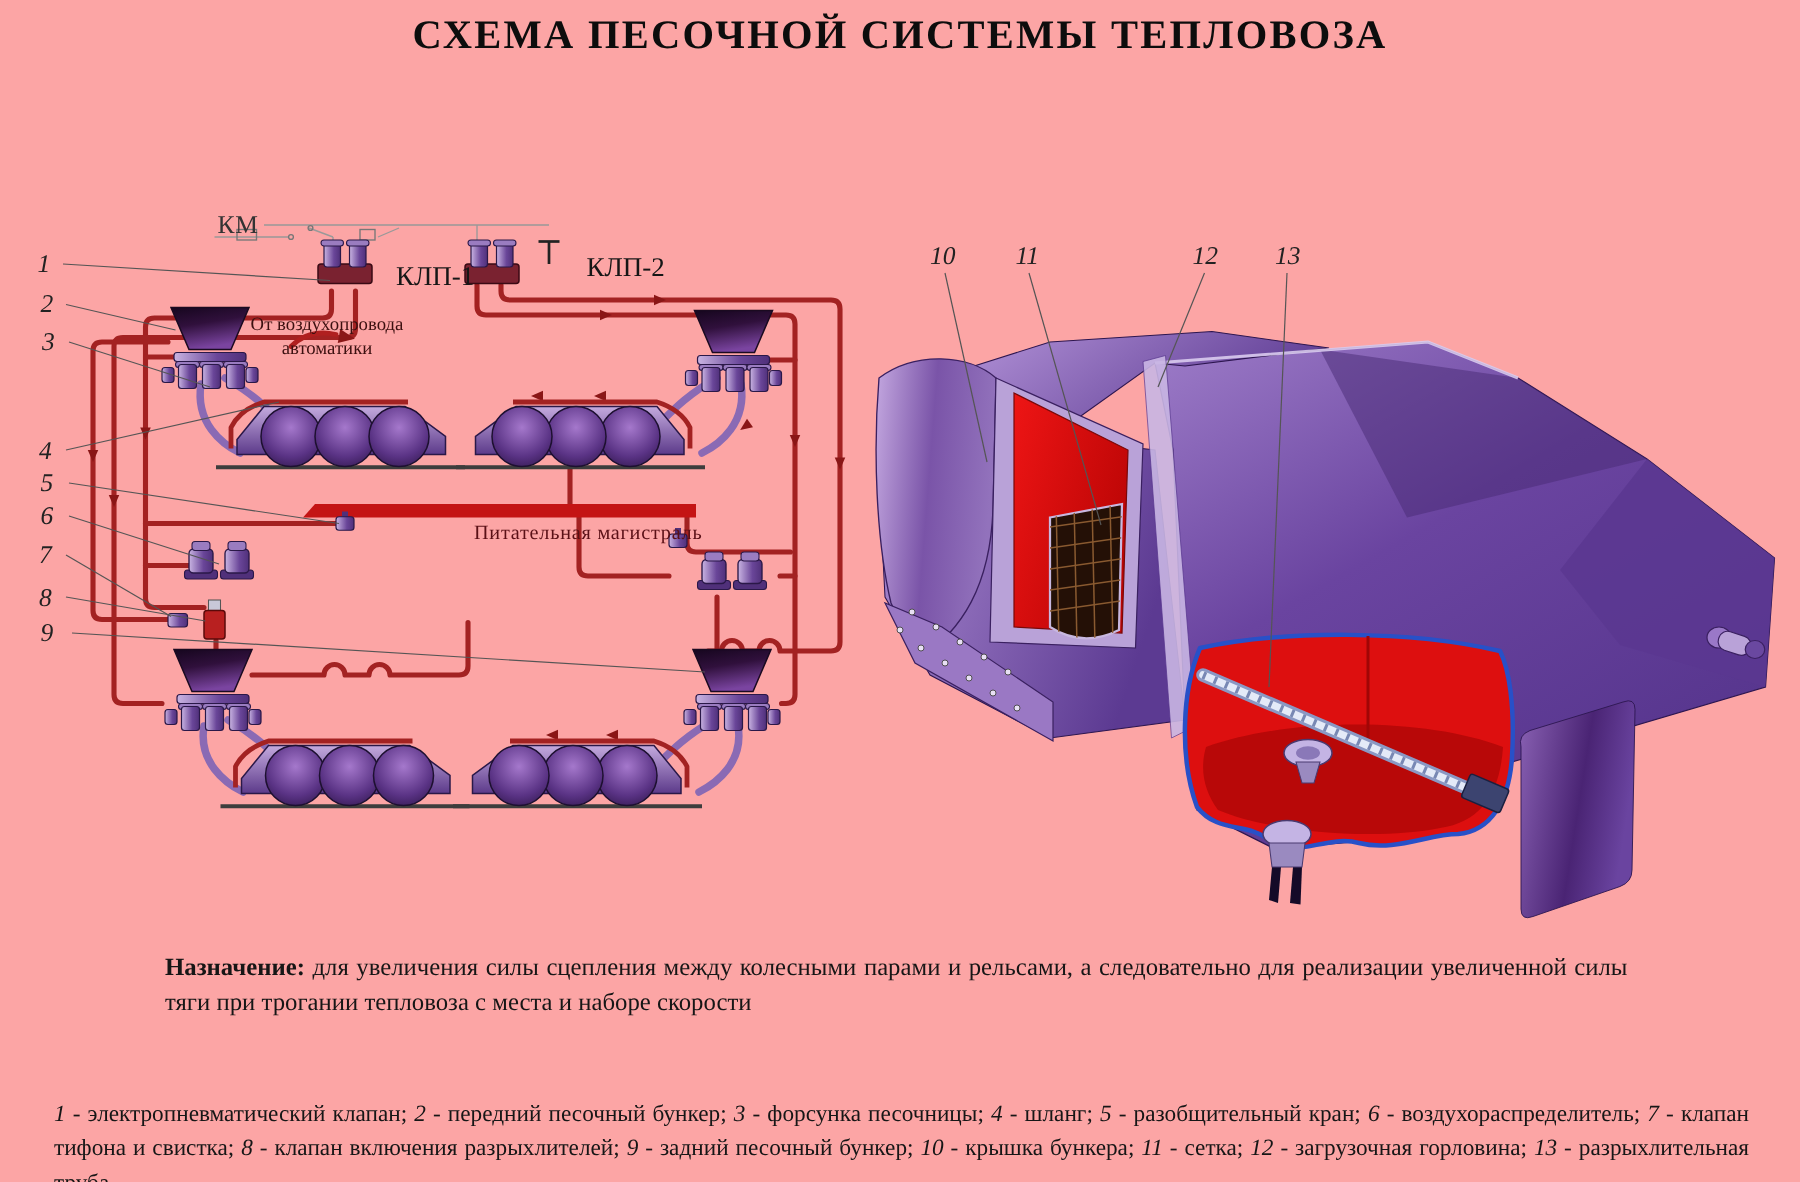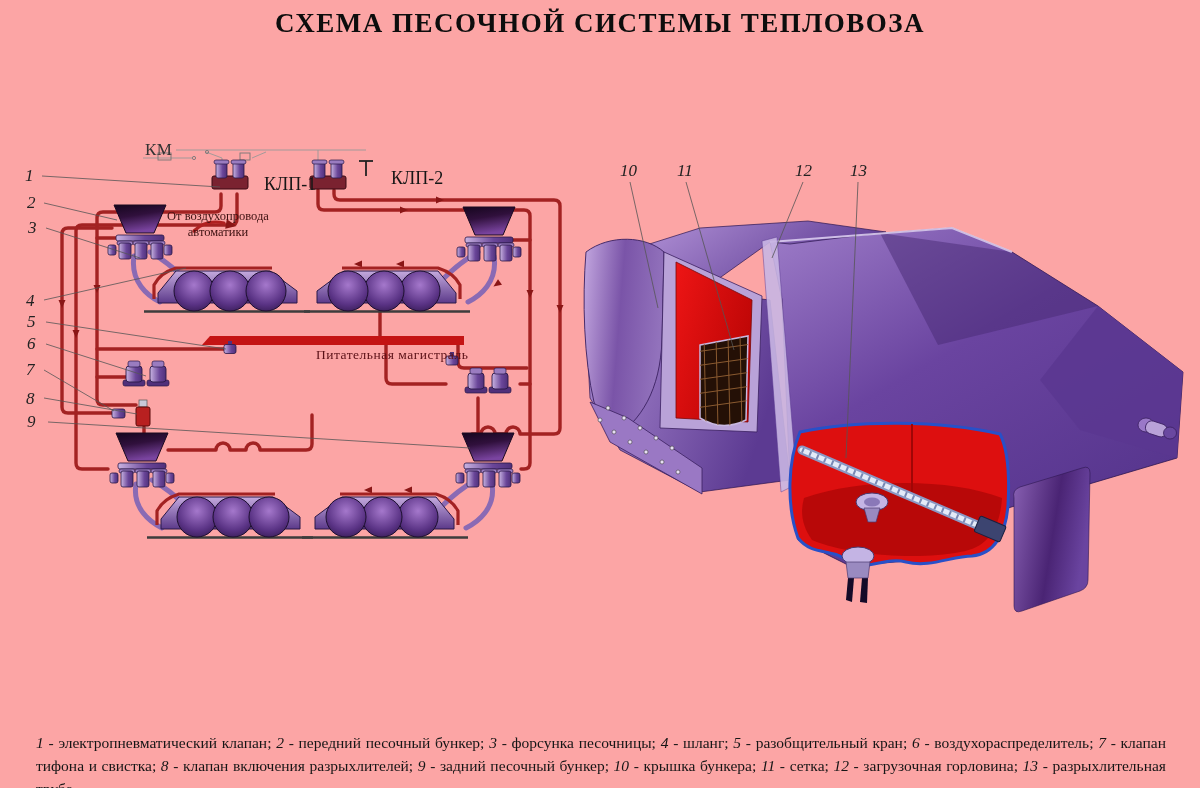--- a/index.html
+++ b/index.html
@@ -336,16 +336,19 @@
   <div class="abs callout" style="left:27px;top:335px">6</div>
   <div class="abs callout" style="left:26px;top:361px">7</div>
   <div class="abs callout" style="left:26px;top:390px">8</div>
   <div class="abs callout" style="left:27px;top:413px">9</div>
 
   <div class="abs callout" style="left:620px;top:162px">10</div>
   <div class="abs callout" style="left:677px;top:162px">11</div>
   <div class="abs callout" style="left:795px;top:162px">12</div>
   <div class="abs callout" style="left:850px;top:162px">13</div>
 
+  <div class="abs purpose">
+    <b>Назначение:</b><span> для увеличения силы сцепления между колесными парами и рельсами, а следовательно для реализации увеличенной силы тяги при трогании тепловоза с места и наборе скорости</span>
+  </div>
 
   <div class="abs legend"><i>1</i> - электропневматический клапан; <i>2</i> - передний песочный бункер; <i>3</i> - форсунка песочницы; <i>4</i> - шланг; <i>5</i> - разобщительный кран; <i>6</i> - воздухораспределитель; <i>7</i> - клапан тифона и свистка; <i>8</i> - клапан включения разрыхлителей; <i>9</i> - задний песочный бункер; <i>10</i> - крышка бункера; <i>11</i> - сетка; <i>12</i> - загрузочная горловина; <i>13</i> - разрыхлительная труба</div>
 
 </div>
 
 </body></html>

